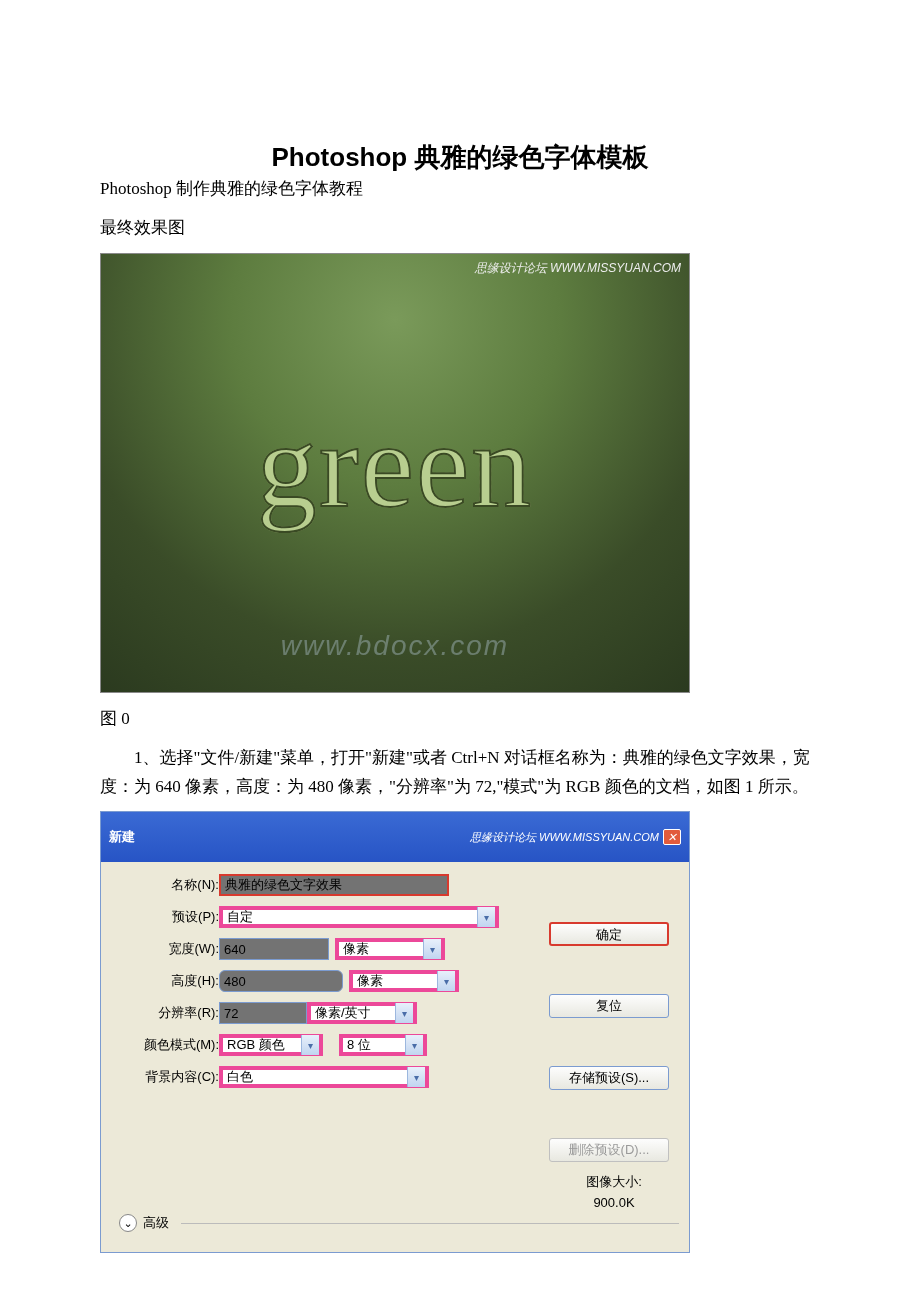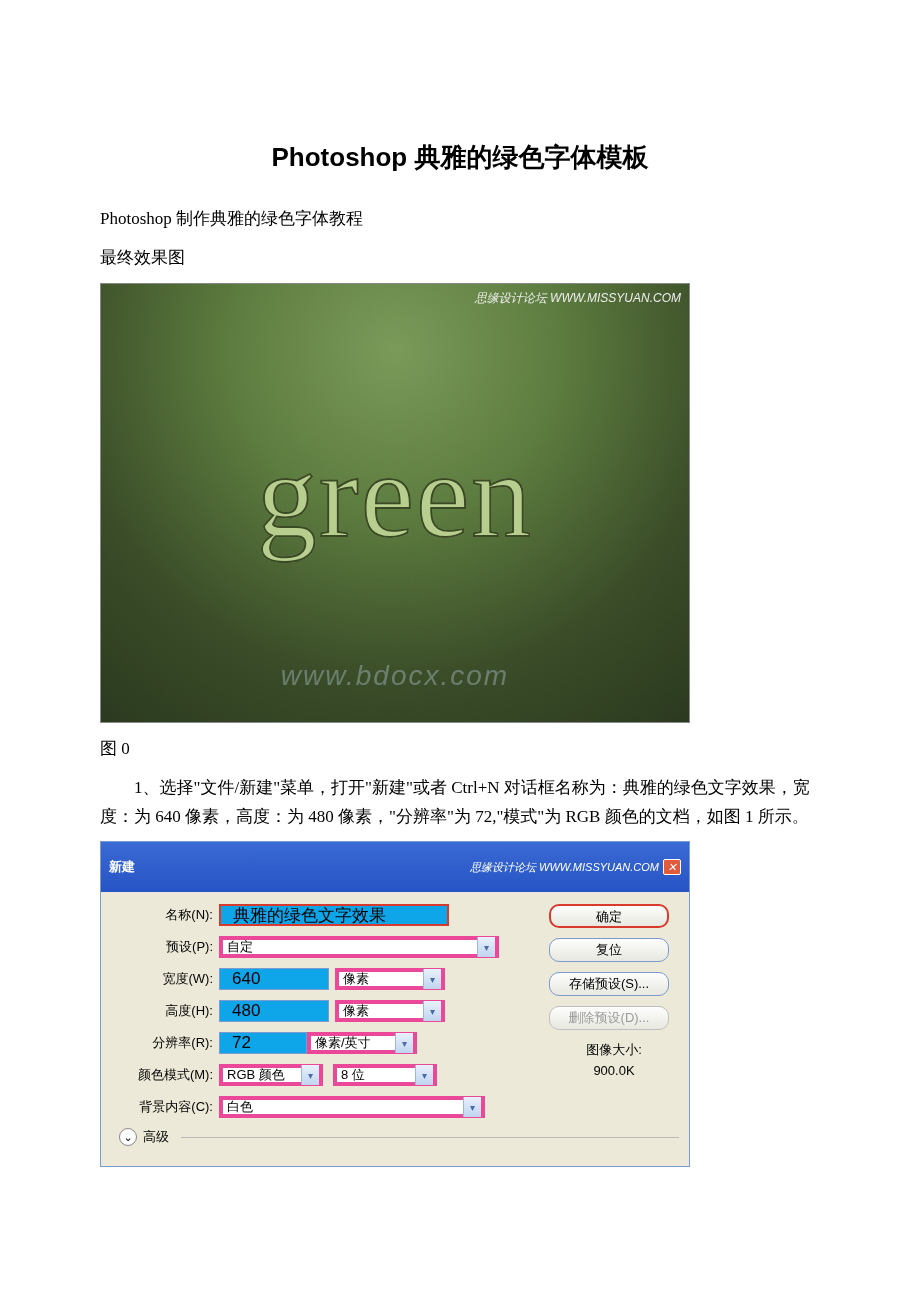--- a/index.html
+++ b/index.html
@@ -9,21 +9,20 @@
     font-size: 16px;
     color: #000;
     width: 920px;
     padding: 140px 100px 40px 100px;
   }
   .title {
     text-align: center;
     font-family: "SimHei", "Microsoft YaHei", sans-serif;
     font-weight: bold;
     font-size: 26px;
-    margin-bottom: 30px;
   }
   .para {
     font-size: 17px;
     line-height: 1.7;
     margin-bottom: 10px;
   }
   .indent { text-indent: 2em; }
   .fig0 {
     width: 590px;
     height: 440px;
@@ -108,28 +107,28 @@
   .dlg-left { flex: 1; }
   .dlg-right { width: 140px; padding-left: 10px; }
   .frow {
     display: flex;
     align-items: center;
     margin-bottom: 10px;
   }
   .flabel {
     width: 108px;
     text-align: right;
-    padding-right: 6px;
+    padding-right: 0;
   }
   .finput {
     border: 1px solid #7b9bd0;
-    background: #0ea5e9;
+    background: #737373;
     height: 22px;
-    padding: 2px 12px;
-    font-size: 17px;
+    padding: 2px 4px;
+    font-size: 13px;
     font-family: inherit;
   }
   .hl { border: 2px solid #d83a2e !important; }
   .fselect {
     border: 4px solid #ec4899;
     background: #fff;
     height: 22px;
     display: flex;
     align-items: center;
     justify-content: space-between;
@@ -149,21 +148,22 @@
   .btn {
     display: block;
     width: 120px;
     height: 24px;
     border: 1px solid #7b9bd0;
     background: linear-gradient(#fdfdfd, #e8e8e0);
     text-align: center;
     line-height: 22px;
     margin-bottom: 10px;
     font-size: 13px;
-    border-radius: 10px;
+    border-radius: 3px;
+    margin-top: 48px;
   }
   .btn.hl2 { border: 2px solid #d83a2e; }
   .btn.disabled { color: #9a9a9a; border-color: #c0c0c0; }
   .sz { text-align: center; line-height: 1.6; }
   .adv {
     display: flex;
     align-items: center;
     padding: 0 10px 20px 18px;
     gap: 6px;
   }
@@ -221,48 +221,48 @@
       <div class="frow">
         <div class="flabel">宽度(W):</div>
         <input class="finput" style="width: 110px;" value="640">
         <div class="fselect" style="width:110px;margin-left:6px">
           <span>像素</span>
           <span class="drop">▾</span>
         </div>
       </div>
       <div class="frow">
         <div class="flabel">高度(H):</div>
-        <input class="finput" style="width: 110px;" value="480">
+        <input class="finput" style="width: 124px; border-radius: 6px;" value="480">
         <div class="fselect" style="width:110px;margin-left:6px">
           <span>像素</span>
           <span class="drop">▾</span>
         </div>
       </div>
       <div class="frow">
         <div class="flabel">分辨率(R):</div>
         <input class="finput" style="width: 88px;" value="72">
         <div class="fselect" style="width:110px;">
           <span>像素/英寸</span>
           <span class="drop">▾</span>
         </div>
       </div>
       <div class="frow">
         <div class="flabel">颜色模式(M):</div>
         <div class="fselect" style="width:104px">
           <span>RGB 颜色</span>
           <span class="drop">▾</span>
         </div>
-        <div class="fselect" style="width:104px;margin-left:10px">
+        <div class="fselect" style="width:88px;margin-left:16px">
           <span>8 位</span>
           <span class="drop">▾</span>
         </div>
       </div>
       <div class="frow">
         <div class="flabel">背景内容(C):</div>
-        <div class="fselect" style="width:266px">
+        <div class="fselect" style="width:210px">
           <span>白色</span>
           <span class="drop">▾</span>
         </div>
       </div>
     </div>
     <div class="dlg-right">
       <div class="btn hl2">确定</div>
       <div class="btn">复位</div>
       <div class="btn">存储预设(S)...</div>
       <div class="btn disabled">删除预设(D)...</div>

